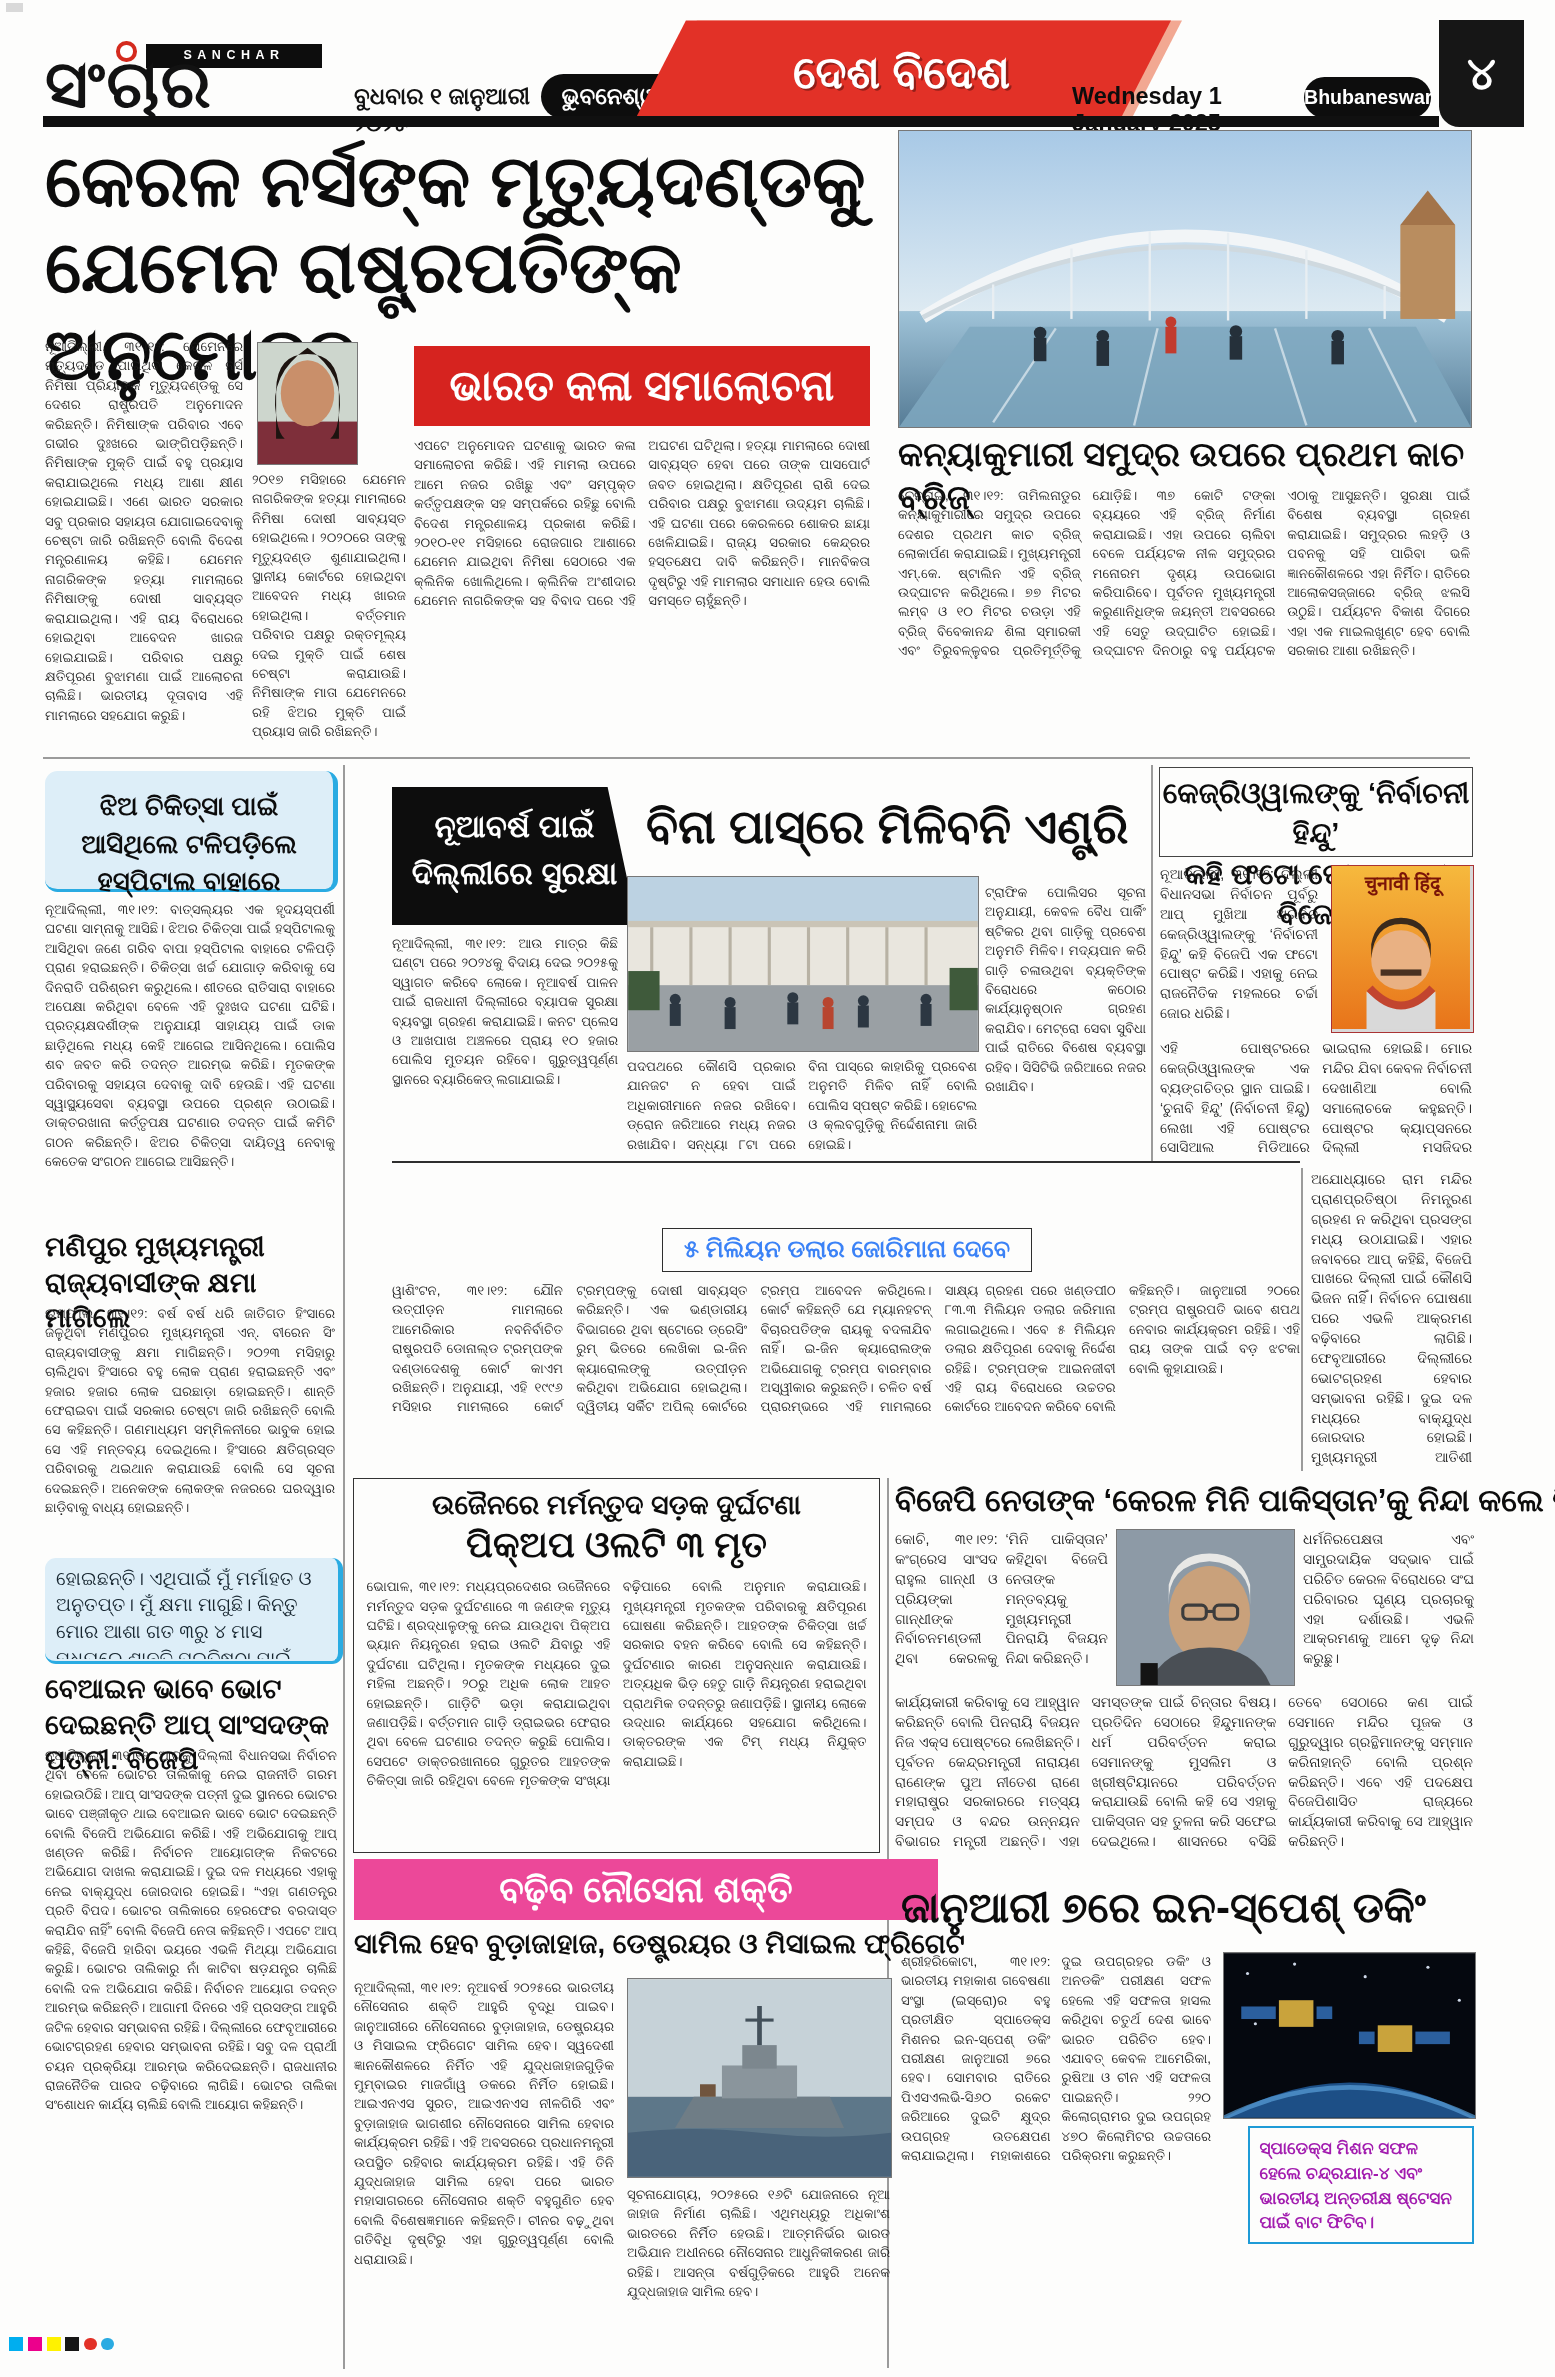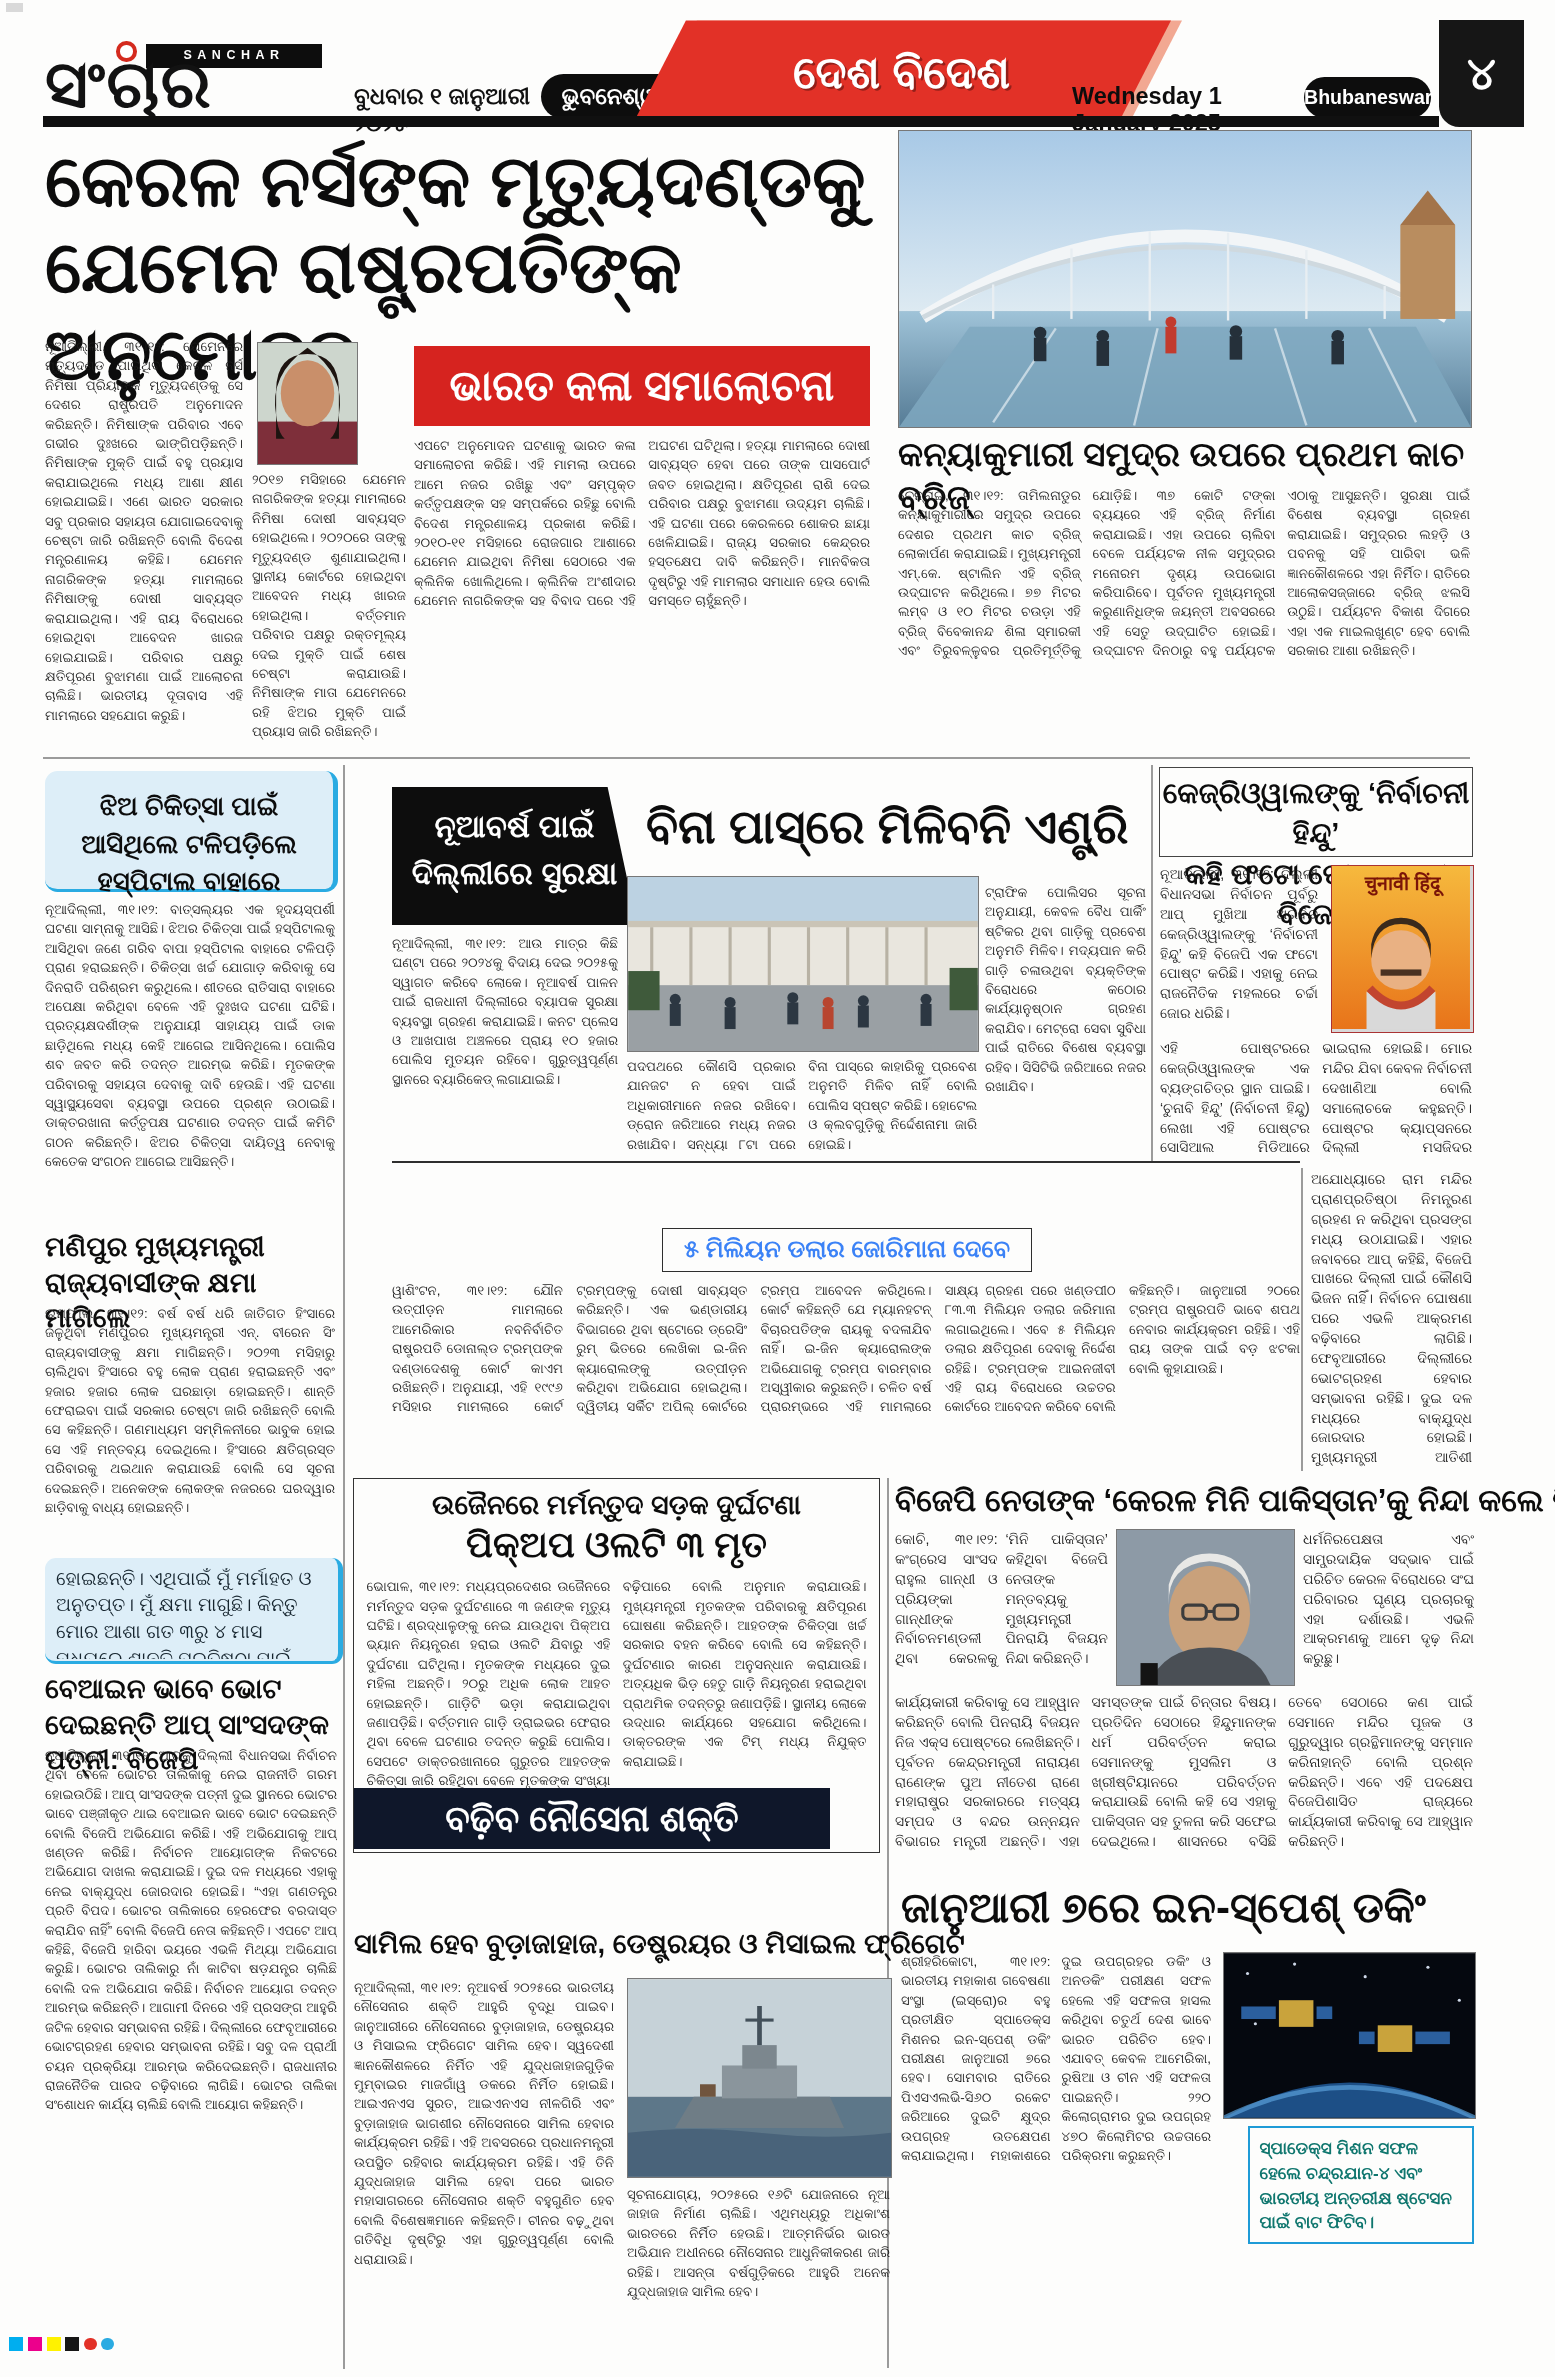--- a/index.html
+++ b/index.html
@@ -243,21 +243,21 @@
       <rect x="84" y="96" width="30" height="18" rx="6" fill="none" stroke="#3c3c3c" stroke-width="4"></rect>
       <rect x="124" y="96" width="30" height="18" rx="6" fill="none" stroke="#3c3c3c" stroke-width="4"></rect>
       <line x1="114" y1="104" x2="124" y2="104" stroke="#3c3c3c" stroke-width="4"></line>
       <path d="M40,198 Q60,150 118,150 Q176,150 196,198 Z" fill="#4a4f55"></path>
       <rect x="30" y="170" width="22" height="28" fill="#141414"></rect>
     </svg>
   </div>
   <div class="abs body-txt body-sm" style="left:1303px;top:1530px;width:171px;height:155px;">ଧର୍ମନିରପେକ୍ଷତା ଏବଂ ସାମ୍ପ୍ରଦାୟିକ ସଦ୍ଭାବ ପାଇଁ ପରିଚିତ କେରଳ ବିରୋଧରେ ସଂଘ ପରିବାରର ଘୃଣ୍ୟ ପ୍ରଚାରକୁ ଏହା ଦର୍ଶାଉଛି। ଏଭଳି ଆକ୍ରମଣକୁ ଆମେ ଦୃଢ଼ ନିନ୍ଦା କରୁଛୁ।</div>
   <div class="abs body-txt body-sm cols3" style="left:895px;top:1693px;width:578px;height:179px;">କାର୍ଯ୍ୟକାରୀ କରିବାକୁ ସେ ଆହ୍ୱାନ କରିଛନ୍ତି ବୋଲି ପିନରାୟି ବିଜୟନ ନିଜ ଏକ୍ସ ପୋଷ୍ଟରେ ଲେଖିଛନ୍ତି। ପୂର୍ବତନ କେନ୍ଦ୍ରମନ୍ତ୍ରୀ ନାରାୟଣ ରାଣେଙ୍କ ପୁଅ ନୀତେଶ ରାଣେ ମହାରାଷ୍ଟ୍ର ସରକାରରେ ମତ୍ସ୍ୟ ସମ୍ପଦ ଓ ବନ୍ଦର ଉନ୍ନୟନ ବିଭାଗର ମନ୍ତ୍ରୀ ଅଛନ୍ତି। ଏହା ସମସ୍ତଙ୍କ ପାଇଁ ଚିନ୍ତାର ବିଷୟ। ପ୍ରତିଦିନ ସେଠାରେ ହିନ୍ଦୁମାନଙ୍କ ଧର୍ମ ପରିବର୍ତ୍ତନ କରାଇ ସେମାନଙ୍କୁ ମୁସଲିମ ଓ ଖ୍ରୀଷ୍ଟିୟାନରେ ପରିବର୍ତ୍ତନ କରାଯାଉଛି ବୋଲି କହି ସେ ଏହାକୁ ପାକିସ୍ତାନ ସହ ତୁଳନା କରି ସଫେଇ ଦେଇଥିଲେ। ଶାସନରେ ବସିଛି ତେବେ ସେଠାରେ କଣ ପାଇଁ ସେମାନେ ମନ୍ଦିର ପୂଜକ ଓ ଗୁରୁଦ୍ୱାର ଗ୍ରନ୍ଥିମାନଙ୍କୁ ସମ୍ମାନ କରିନାହାନ୍ତି ବୋଲି ପ୍ରଶ୍ନ କରିଛନ୍ତି। ଏବେ ଏହି ପଦକ୍ଷେପ ବିଜେପିଶାସିତ ରାଜ୍ୟରେ କାର୍ଯ୍ୟକାରୀ କରିବାକୁ ସେ ଆହ୍ୱାନ କରିଛନ୍ତି।</div>
 
-  <div class="abs" style="left:354px;top:1788px;width:476px;height:61px;background:#0f172a;">
+  <div class="abs" style="left:354px;top:1859px;width:584px;height:61px;background:#ec4899;">
     <div class="center" style="color:#fff;font-size:36px;font-weight:800;line-height:61px;">ବଢ଼ିବ ନୌସେନା ଶକ୍ତି</div>
   </div>
   <div class="abs hl center" style="left:354px;top:1928px;width:536px;font-size:27.4px;white-space:nowrap;">ସାମିଲ ହେବ ବୁଡ଼ାଜାହାଜ, ଡେଷ୍ଟ୍ରୟର ଓ ମିସାଇଲ ଫ୍ରିଗେଟ</div>
   <div class="abs body-txt" style="left:354px;top:1978px;width:260px;height:378px;">ନୂଆଦିଲ୍ଲୀ, ୩୧।୧୨: ନୂଆବର୍ଷ ୨୦୨୫ରେ ଭା‍ରତୀୟ ନୌସେନାର ଶକ୍ତି ଆହୁରି ବୃଦ୍ଧି ପାଇବ। ଜାନୁଆରୀରେ ନୌସେନାରେ ବୁଡ଼ାଜାହାଜ, ଡେଷ୍ଟ୍ରୟର ଓ ମିସାଇଲ ଫ୍ରିଗେଟ ସାମିଲ ହେବ। ସ୍ୱଦେଶୀ ଜ୍ଞାନକୌଶଳରେ ନିର୍ମିତ ଏହି ଯୁଦ୍ଧଜାହାଜଗୁଡ଼ିକ ମୁମ୍ବାଇର ମାଜଗାଁୱ ଡକରେ ନିର୍ମିତ ହୋଇଛି। ଆଇଏନଏସ ସୁରତ, ଆଇଏନଏସ ନୀଳଗିରି ଏବଂ ବୁଡ଼ାଜାହାଜ ଭାଗଶୀର ନୌସେନାରେ ସାମିଲ ହେବାର କାର୍ଯ୍ୟକ୍ରମ ରହିଛି। ଏହି ଅବସରରେ ପ୍ରଧାନମନ୍ତ୍ରୀ ଉପସ୍ଥିତ ରହିବାର କାର୍ଯ୍ୟକ୍ରମ ରହିଛି। ଏହି ତିନି ଯୁଦ୍ଧଜାହାଜ ସାମିଲ ହେବା ପରେ ଭାରତ ମହାସାଗରରେ ନୌସେନାର ଶକ୍ତି ବହୁଗୁଣିତ ହେବ ବୋଲି ବିଶେଷଜ୍ଞମାନେ କହିଛନ୍ତି। ଚୀନର ବଢ଼ୁଥିବା ଗତିବିଧି ଦୃଷ୍ଟିରୁ ଏହା ଗୁରୁତ୍ୱପୂର୍ଣ୍ଣ ବୋଲି ଧରାଯାଉଛି।</div>
   <div class="abs photo" style="left:627px;top:1978px;width:263px;height:198px;">
     <svg width="263" height="198" viewBox="0 0 336 252">
       <rect width="336" height="150" fill="#c6d2d8"></rect>
       <rect y="150" width="336" height="102" fill="#5d7789"></rect>
       <polygon points="60,190 276,190 258,150 84,150" fill="#6f7d86"></polygon>
       <rect x="120" y="110" width="96" height="42" fill="#8a959c"></rect>
@@ -291,21 +291,21 @@
         <rect x="118" y="68" width="20" height="16" fill="#2b5f9e"></rect>
       </g>
       <g>
         <rect x="196" y="92" width="44" height="34" fill="#c9a33c"></rect>
         <rect x="244" y="100" width="44" height="16" fill="#2b5f9e"></rect>
         <rect x="172" y="100" width="20" height="16" fill="#2b5f9e"></rect>
       </g>
     </svg>
   </div>
   <div class="abs" style="left:1248px;top:2126px;width:226px;height:118px;border:2.4px solid #1e9bd7;box-sizing:border-box;padding:9.4px;">
-    <div style="font-size:17px;font-weight:700;line-height:1.45;color:#0f766e;overflow:hidden;height:92px;">ସ୍ପାଡେକ୍ସ ମିଶନ ସଫଳ ହେଲେ ଚନ୍ଦ୍ରଯାନ-୪ ଏବଂ ଭାରତୀୟ ଅନ୍ତରୀକ୍ଷ ଷ୍ଟେସନ ପାଇଁ ବାଟ ଫିଟିବ।</div>
+    <div style="font-size:17px;font-weight:700;line-height:1.45;color:#a21caf;overflow:hidden;height:92px;">ସ୍ପାଡେକ୍ସ ମିଶନ ସଫଳ ହେଲେ ଚନ୍ଦ୍ରଯାନ-୪ ଏବଂ ଭାରତୀୟ ଅନ୍ତରୀକ୍ଷ ଷ୍ଟେସନ ପାଇଁ ବାଟ ଫିଟିବ।</div>
   </div>
 
   <div class="abs" style="left:9.4px;top:2337px;display:flex;gap:4.7px;align-items:center;">
     <div style="width:14px;height:14px;background:#00aeef;"></div>
     <div style="width:14px;height:14px;background:#ec008c;"></div>
     <div style="width:14px;height:14px;background:#fff200;"></div>
     <div style="width:14px;height:14px;background:#161616;"></div>
     <div style="width:12.5px;height:12.5px;border-radius:50%;background:#e23127;"></div>
     <div style="width:12.5px;height:12.5px;border-radius:50%;background:#2aabe2;"></div>
   </div>

